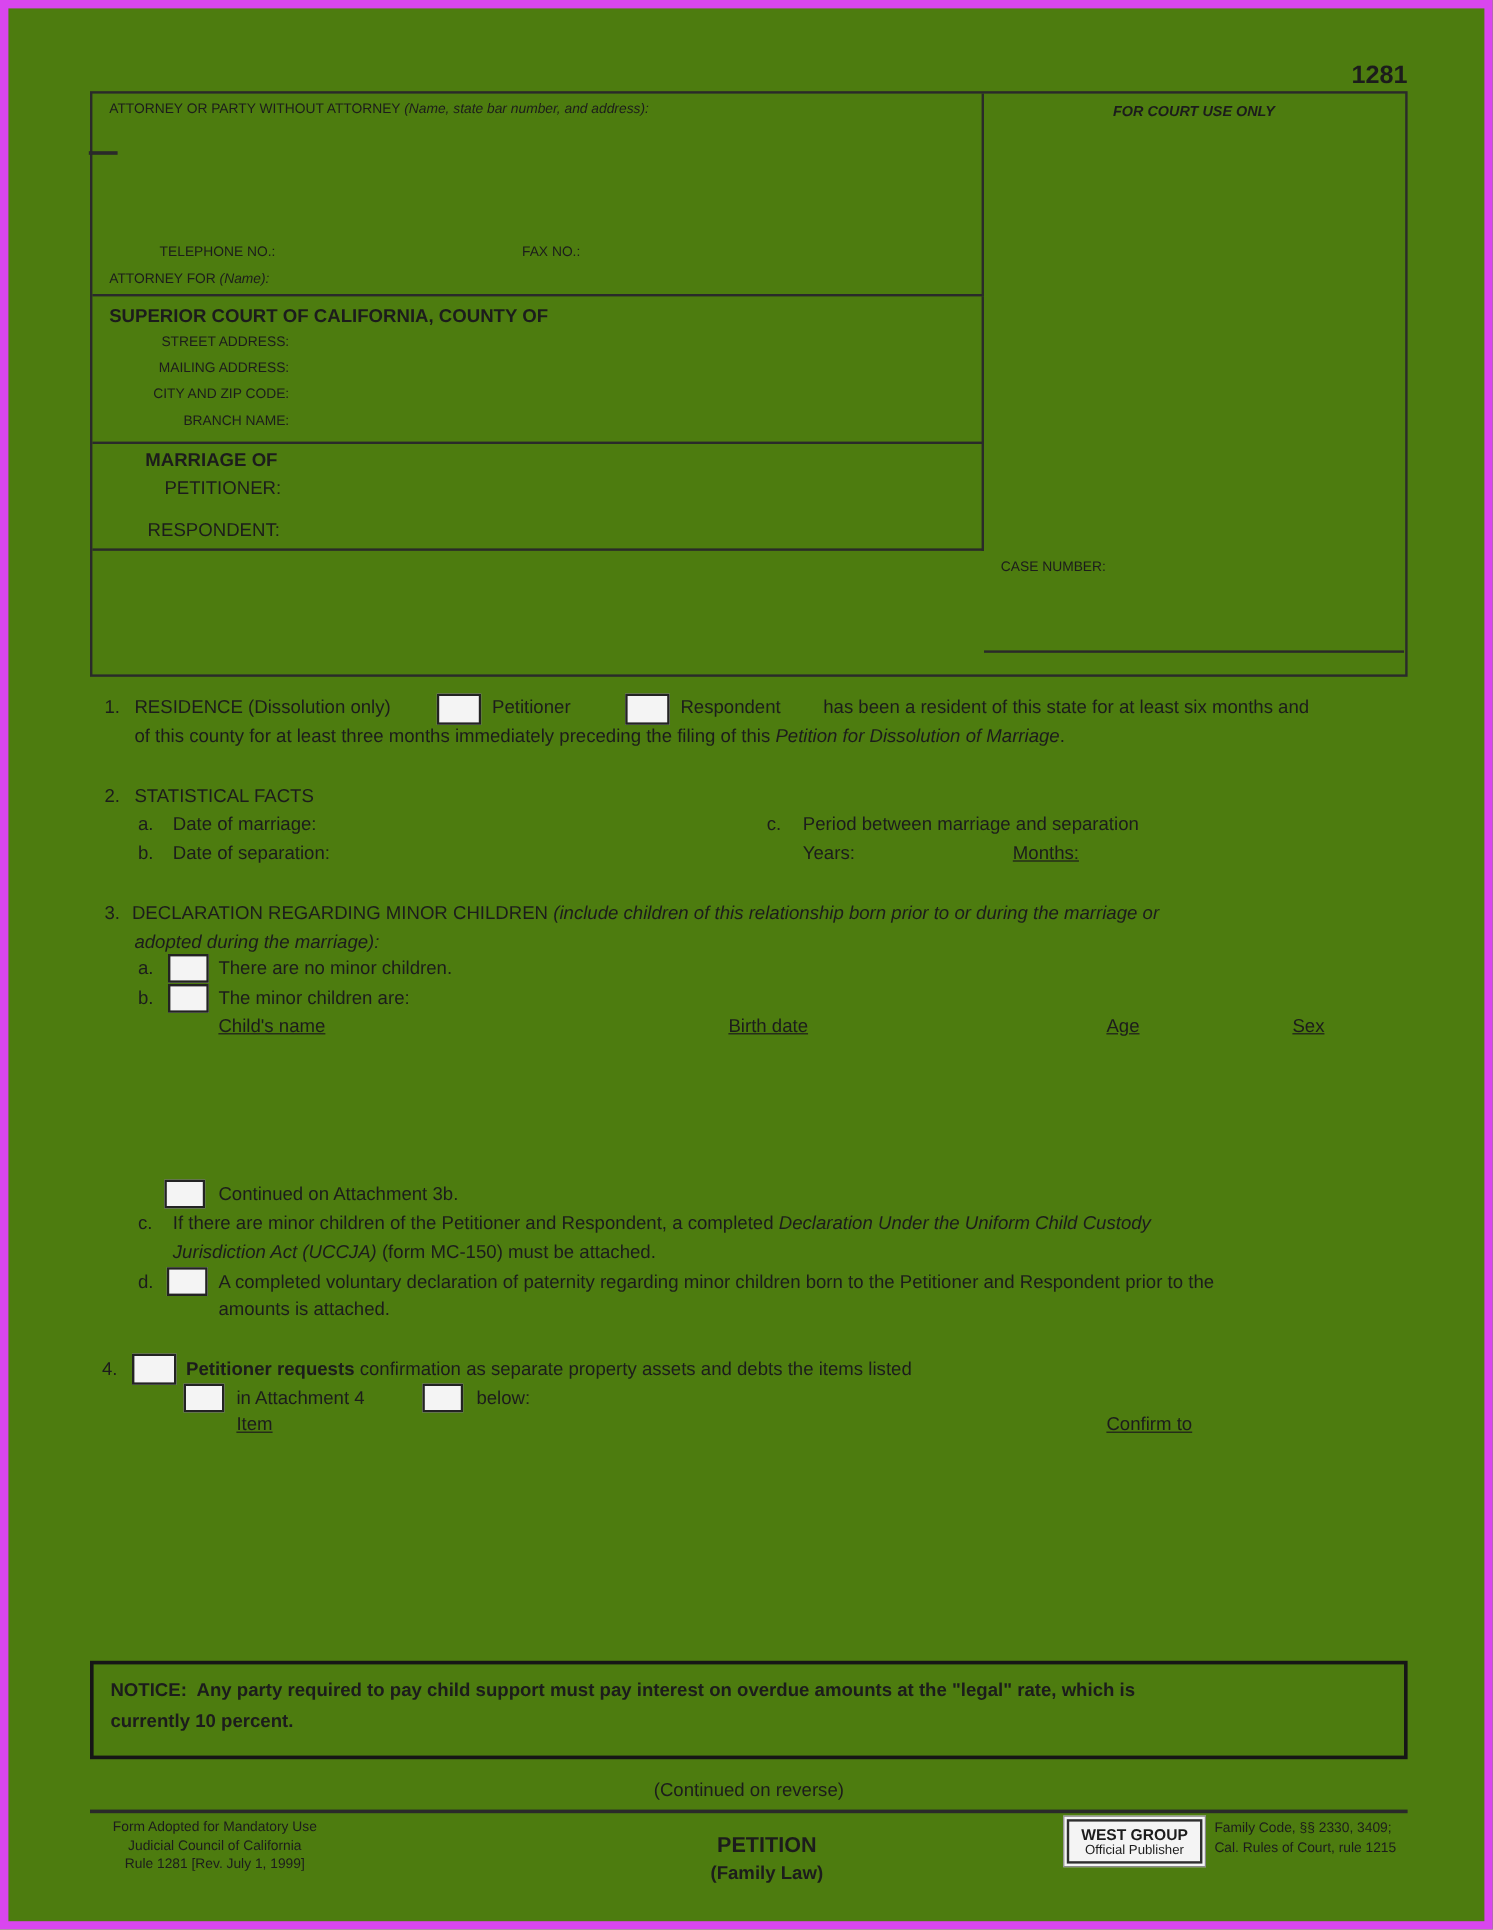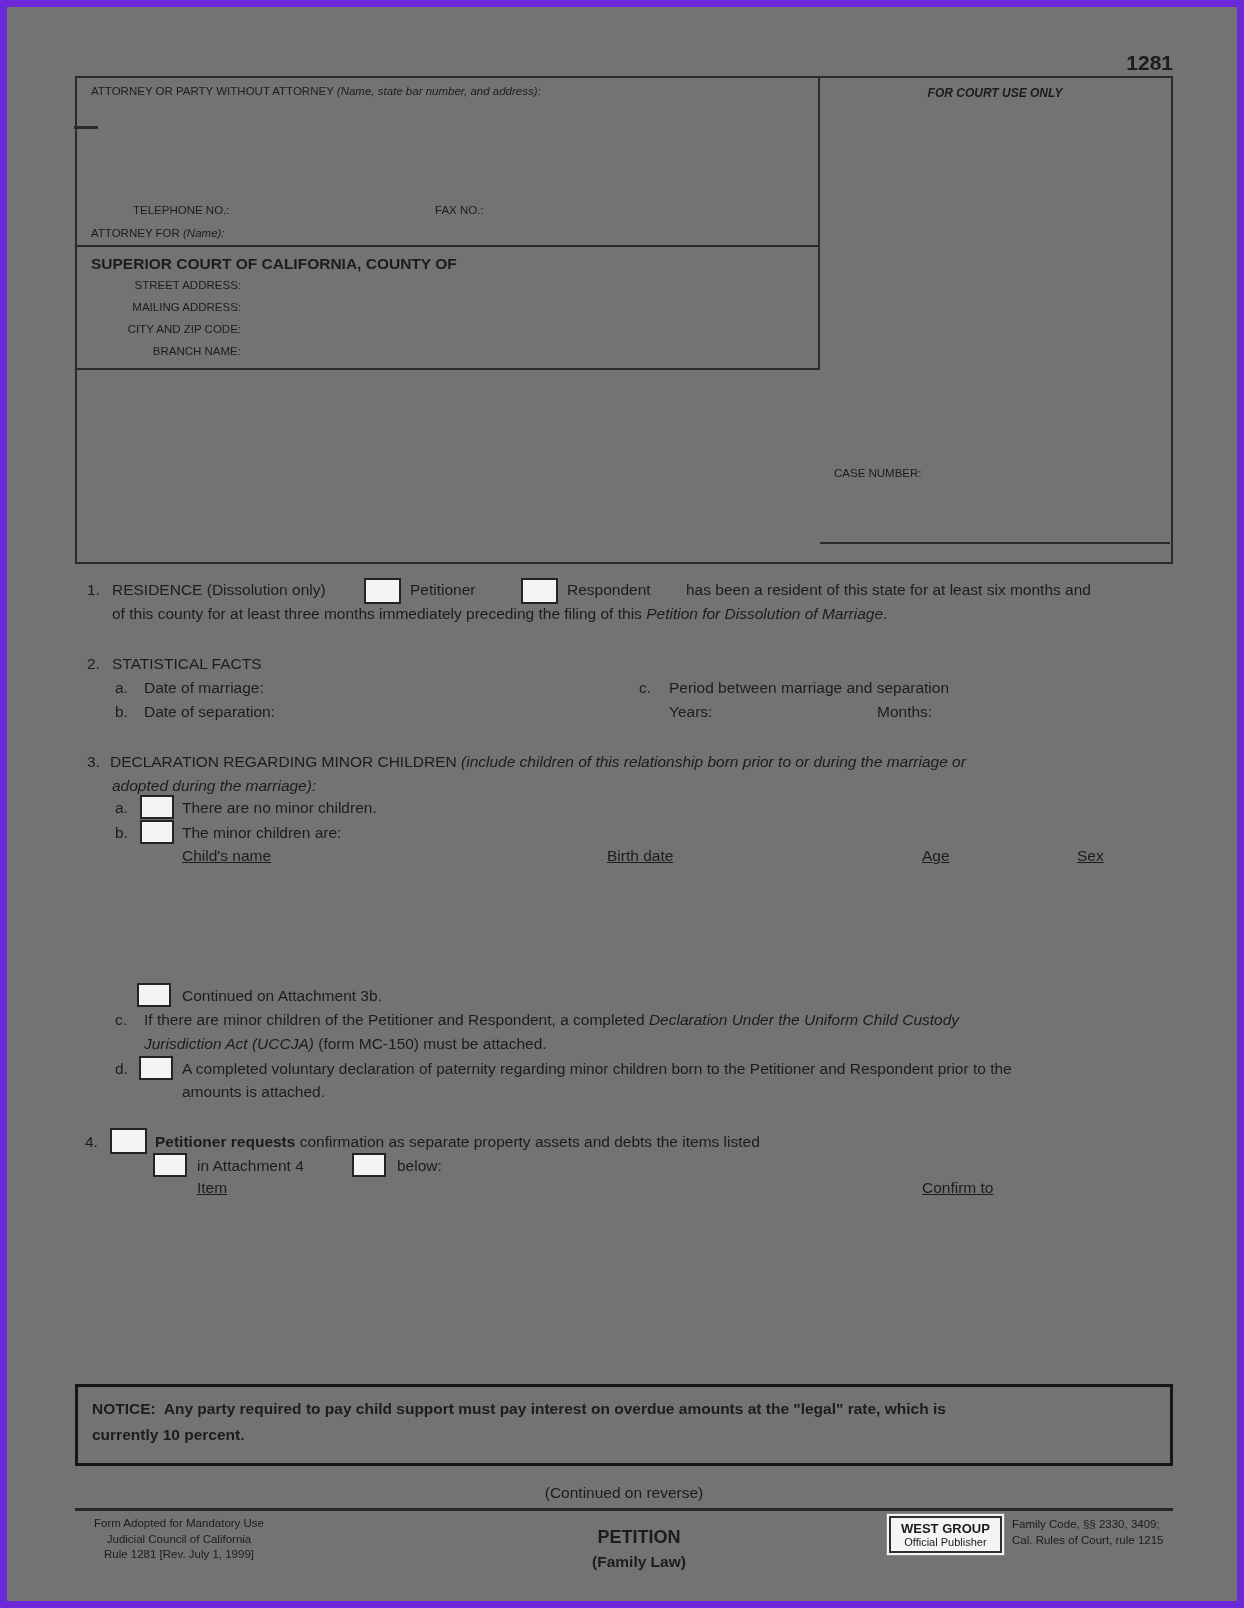--- a/index.html
+++ b/index.html
@@ -1,20 +1,20 @@
 <!DOCTYPE html>
 <html><head>
 <meta charset="utf-8">
 <style>
   html,body{margin:0;padding:0;background:#d8d8d8;}
   .page{
     position:relative;
     width:1244px;height:1608px;
-    background:#737373;
-    border:7px solid #6d28d9;
+    background:#4d7c0f;
+    border:7px solid #d946ef;
     box-sizing:border-box;
     font-family:"Liberation Sans","DejaVu Sans",sans-serif;
     color:#1c1c1c;
     overflow:hidden;
   }
   .abs{position:absolute;white-space:nowrap;}
   .it{font-style:italic;}
   .b{font-weight:bold;}
   .small-label{font-size:11.5px;letter-spacing:0px;}
   .body-text{font-size:15.5px;}
@@ -64,20 +64,25 @@
     </div>
 
     <div class="hcell sup-box">
       <div class="abs b" style="left:14px;top:8px;font-size:15.5px;">SUPERIOR COURT OF CALIFORNIA, COUNTY OF</div>
       <div class="abs small-label" style="left:14px;top:32px;width:150px;text-align:right;">STREET ADDRESS:</div>
       <div class="abs small-label" style="left:14px;top:54px;width:150px;text-align:right;">MAILING ADDRESS:</div>
       <div class="abs small-label" style="left:14px;top:76px;width:150px;text-align:right;">CITY AND ZIP CODE:</div>
       <div class="abs small-label" style="left:14px;top:98px;width:150px;text-align:right;">BRANCH NAME:</div>
     </div>
 
+    <div class="hcell mar-box">
+      <div class="abs b" style="left:44px;top:5px;font-size:15.5px;">MARRIAGE OF</div>
+      <div class="abs body-text" style="left:60px;top:29px;">PETITIONER:</div>
+      <div class="abs body-text" style="left:46px;top:64px;">RESPONDENT:</div>
+    </div>
 
 
     <div class="hcell case-box">
       <div class="abs small-label" style="left:14px;top:8px;">CASE NUMBER:</div>
     </div>
   </div>
 
   <div>
     <span class="abs body-text" style="left:80px;top:574px;">1.</span>
     <span class="abs body-text" style="left:105px;top:574px;">RESIDENCE (Dissolution only)</span>
@@ -94,21 +99,21 @@
   <div>
     <span class="abs body-text" style="left:80px;top:648px;">2.</span>
     <span class="abs body-text" style="left:105px;top:648px;">STATISTICAL FACTS</span>
     <span class="abs body-text" style="left:108px;top:672px;">a.</span>
     <span class="abs body-text" style="left:137px;top:672px;">Date of marriage:</span>
     <span class="abs body-text" style="left:108px;top:696px;">b.</span>
     <span class="abs body-text" style="left:137px;top:696px;">Date of separation:</span>
     <span class="abs body-text" style="left:632px;top:672px;">c.</span>
     <span class="abs body-text" style="left:662px;top:672px;">Period between marriage and separation</span>
     <span class="abs body-text" style="left:662px;top:696px;">Years:</span>
-    <span class="abs body-text" style="left:870px;top:696px;">Months:</span>
+    <span class="abs body-text" style="left:837px;top:696px;text-decoration:underline;">Months:</span>
   </div>
 
   <div>
     <div class="abs body-text" style="left:80px;top:746px;">
       <span>3.</span><span style="display:inline-block;width:10px;"></span><span>DECLARATION REGARDING MINOR CHILDREN </span><span class="it">(include children of this relationship born prior to or during the marriage or</span>
     </div>
     <div class="abs body-text it" style="left:105px;top:770px;">adopted during the marriage):</div>
 
     <span class="abs body-text" style="left:108px;top:792px;">a.</span>
     <span class="cb" style="left:133px;top:788px;"></span>

